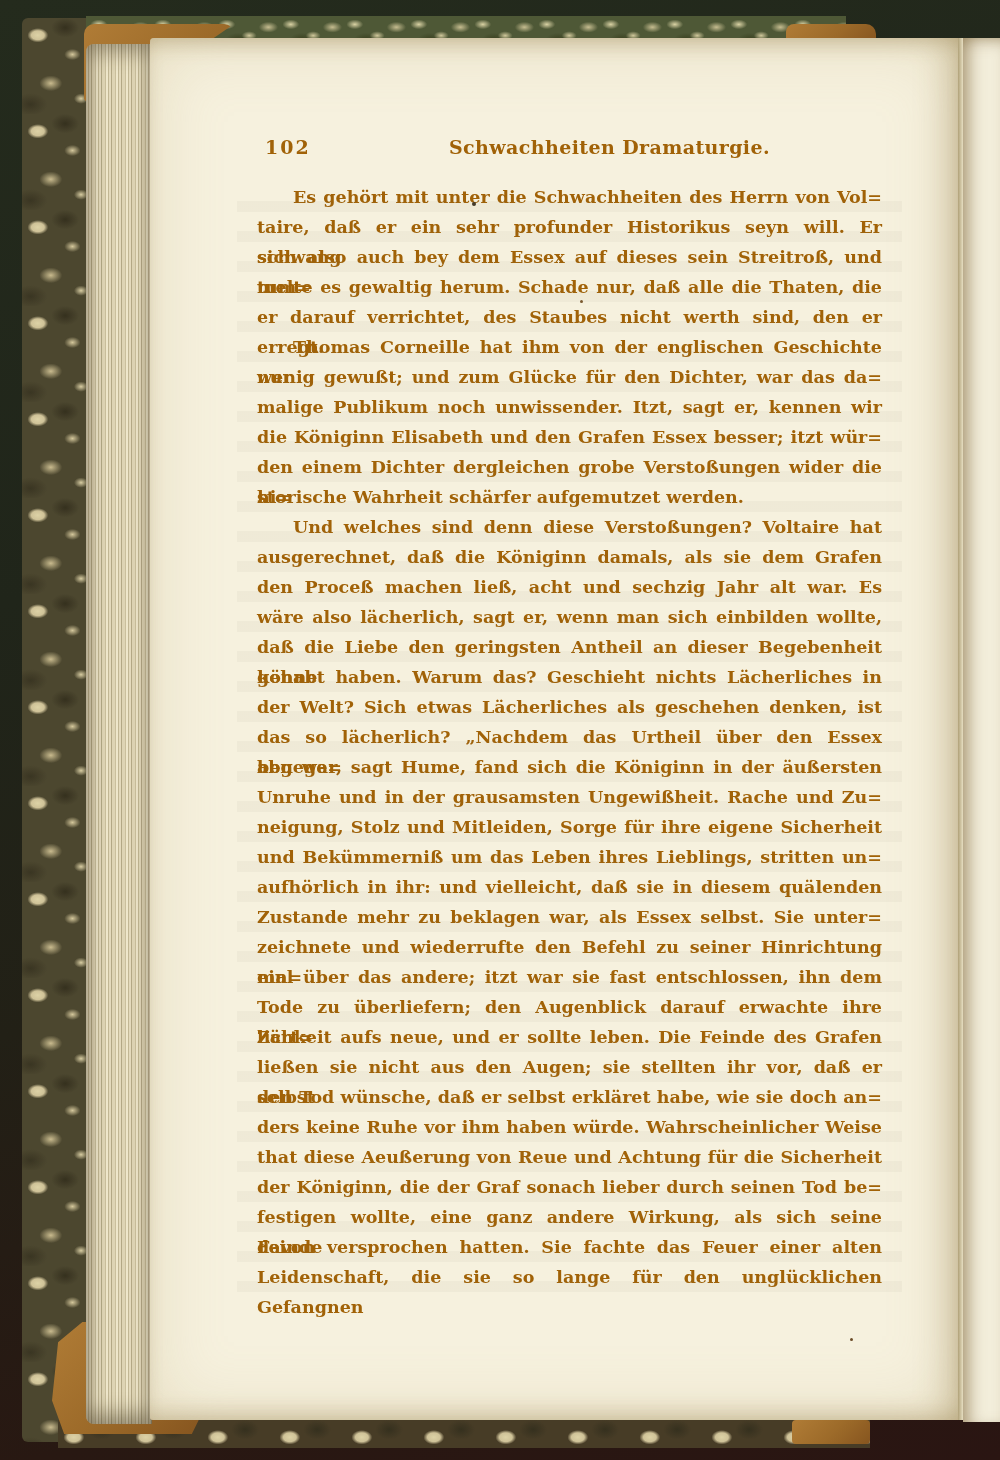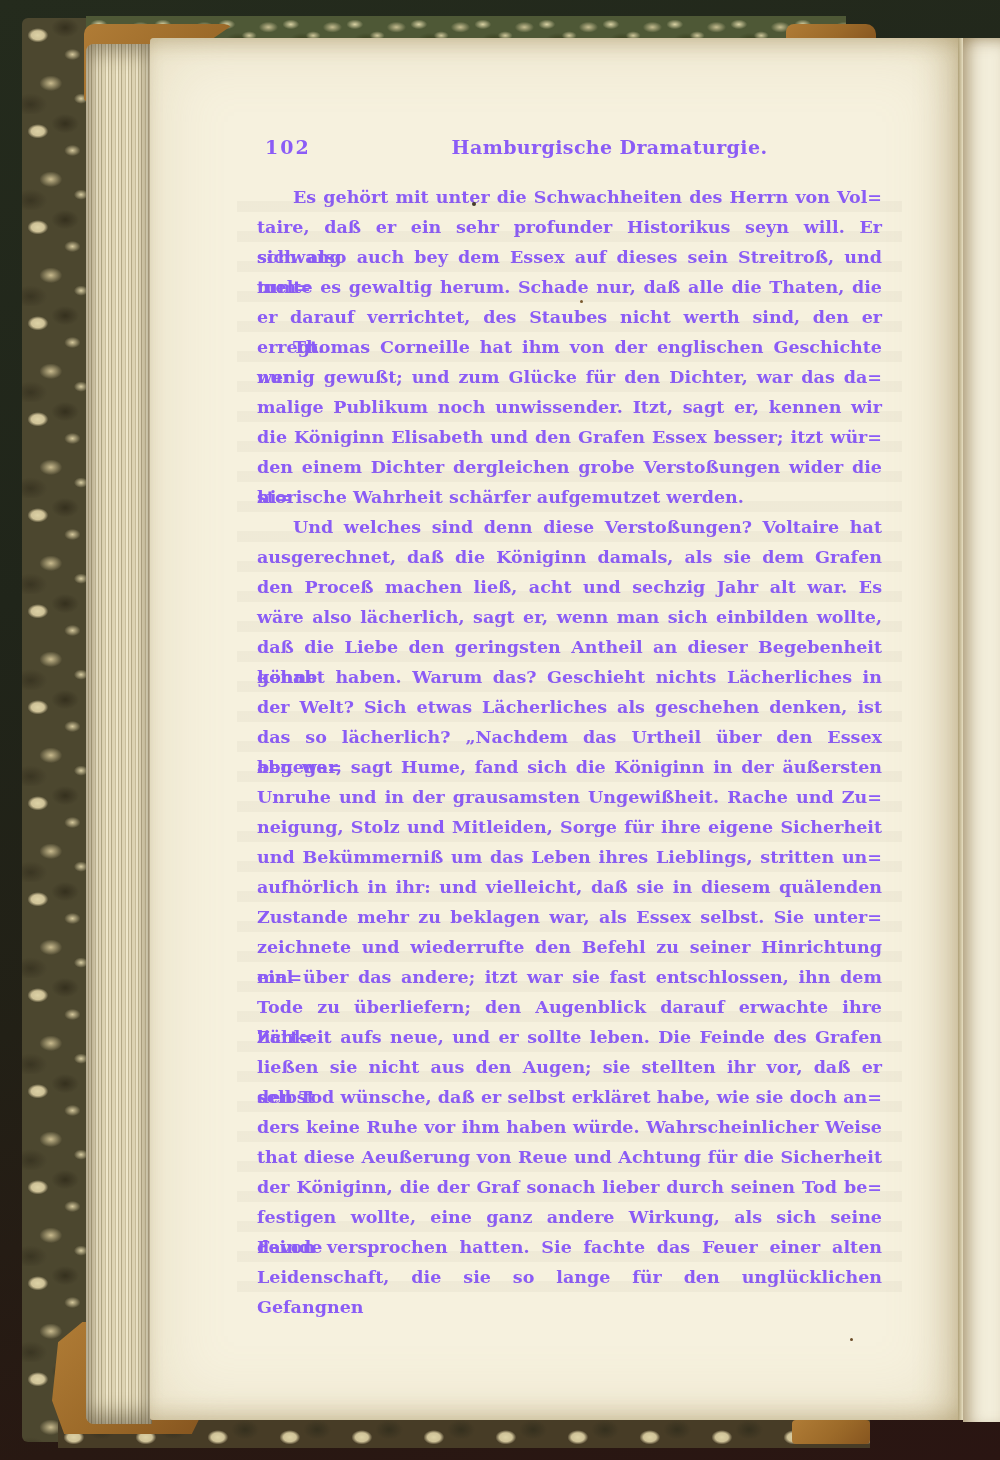--- a/index.html
+++ b/index.html
@@ -47,21 +47,21 @@
     background:linear-gradient(90deg,#a5placeholder,#b9ab82,#e8e0c4);
     background:linear-gradient(90deg,#b0a178,#e6dec2);}
   .facing-page{position:absolute;left:963px;top:38px;width:37px;height:1384px;background:#f3eedb;
     box-shadow:inset 14px 0 16px -8px rgba(120,95,50,.55), inset 0 12px 16px -10px rgba(120,95,50,.5);}
   
   .speck{position:absolute;border-radius:50%;background:#433a2a;}
   .speck1{left:322px;top:164px;width:4px;height:4px;}
   .speck2{left:430px;top:262px;width:3px;height:3px;background:#7a5a30;}
   .speck4{left:700px;top:1300px;width:3px;height:3px;background:#6b4c28;}
   
-  .text-area{position:absolute;left:107px;top:96px;width:625px;color:#8b5cf6;
+  .text-area{position:absolute;left:107px;top:96px;width:625px;color:#a16207;
     font-family:"DejaVu Serif",serif;font-weight:bold;}
   .header-row{position:relative;height:48px;}
   .folio{position:absolute;left:8px;top:2px;font-size:19px;letter-spacing:2px;}
   .running-header{position:absolute;left:40px;right:-40px;top:2px;text-align:center;font-size:19px;letter-spacing:.4px;}
   .body-text{position:relative;}
   .ghost{position:absolute;left:-20px;right:-20px;top:0;bottom:0;
     background:repeating-linear-gradient(180deg, transparent 0 19px, rgba(110,100,80,.05) 19px 30px);}
   .line{height:30px;line-height:30px;font-size:17.5px;text-align:justify;text-align-last:justify;
     white-space:nowrap;overflow:visible;}
   .line{white-space:normal;}
@@ -81,21 +81,21 @@
   <div class="leather leather-bl"></div>
   <div class="leather leather-tr"></div>
   <div class="leather leather-br"></div>
 
   <div class="page-edges"></div>
 
   <div class="page">
     <div class="text-area">
       <div class="header-row">
         <span class="folio">102</span>
-        <span class="running-header">Hamburgische Dramaturgie.</span>
+        <span class="running-header">Schwachheiten Dramaturgie.</span>
       </div>
       <div class="body-text">
         <div class="ghost"></div>
 
       <div class="paragraph">
             <div class="line first">Es gehört mit unter die Schwachheiten des Herrn von Vol=</div>
             <div class="line">taire, daß er ein sehr profunder Historikus seyn will. Er schwang</div>
             <div class="line">sich also auch bey dem Essex auf dieses sein Streitroß, und tum=</div>
             <div class="line">melte es gewaltig herum. Schade nur, daß alle die Thaten, die</div>
             <div class="line">er darauf verrichtet, des Staubes nicht werth sind, den er erregt.</div>

